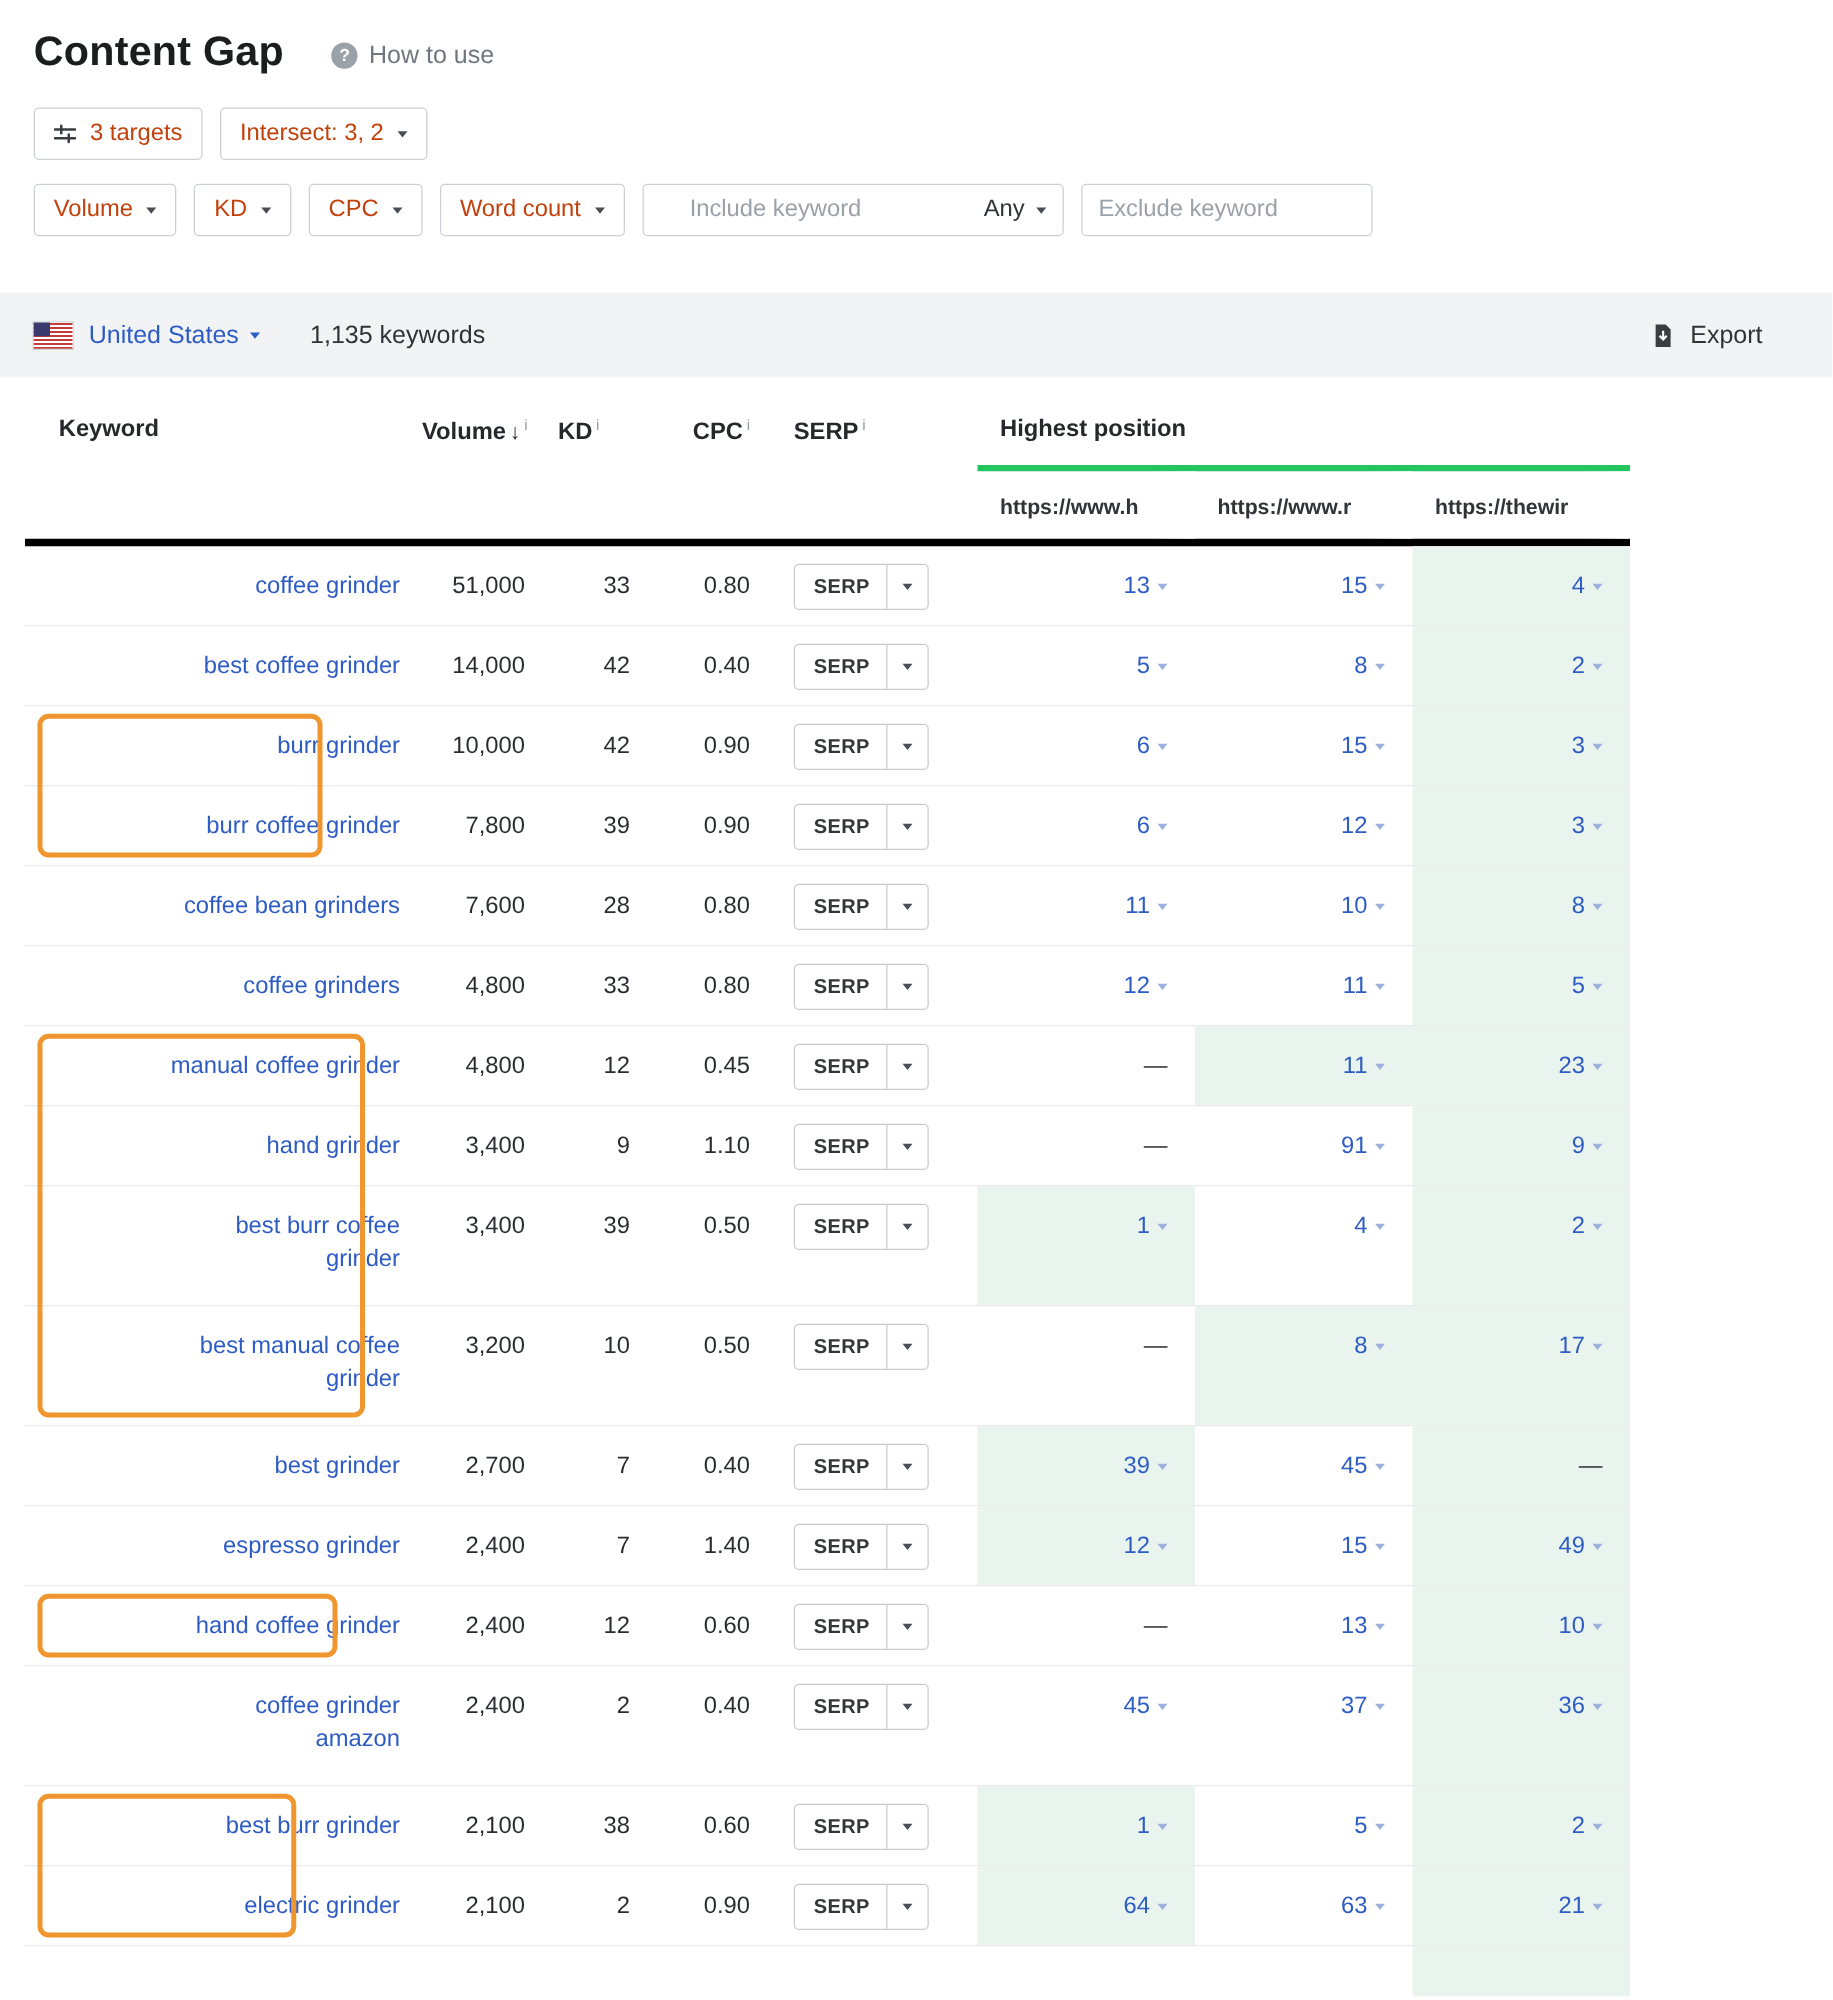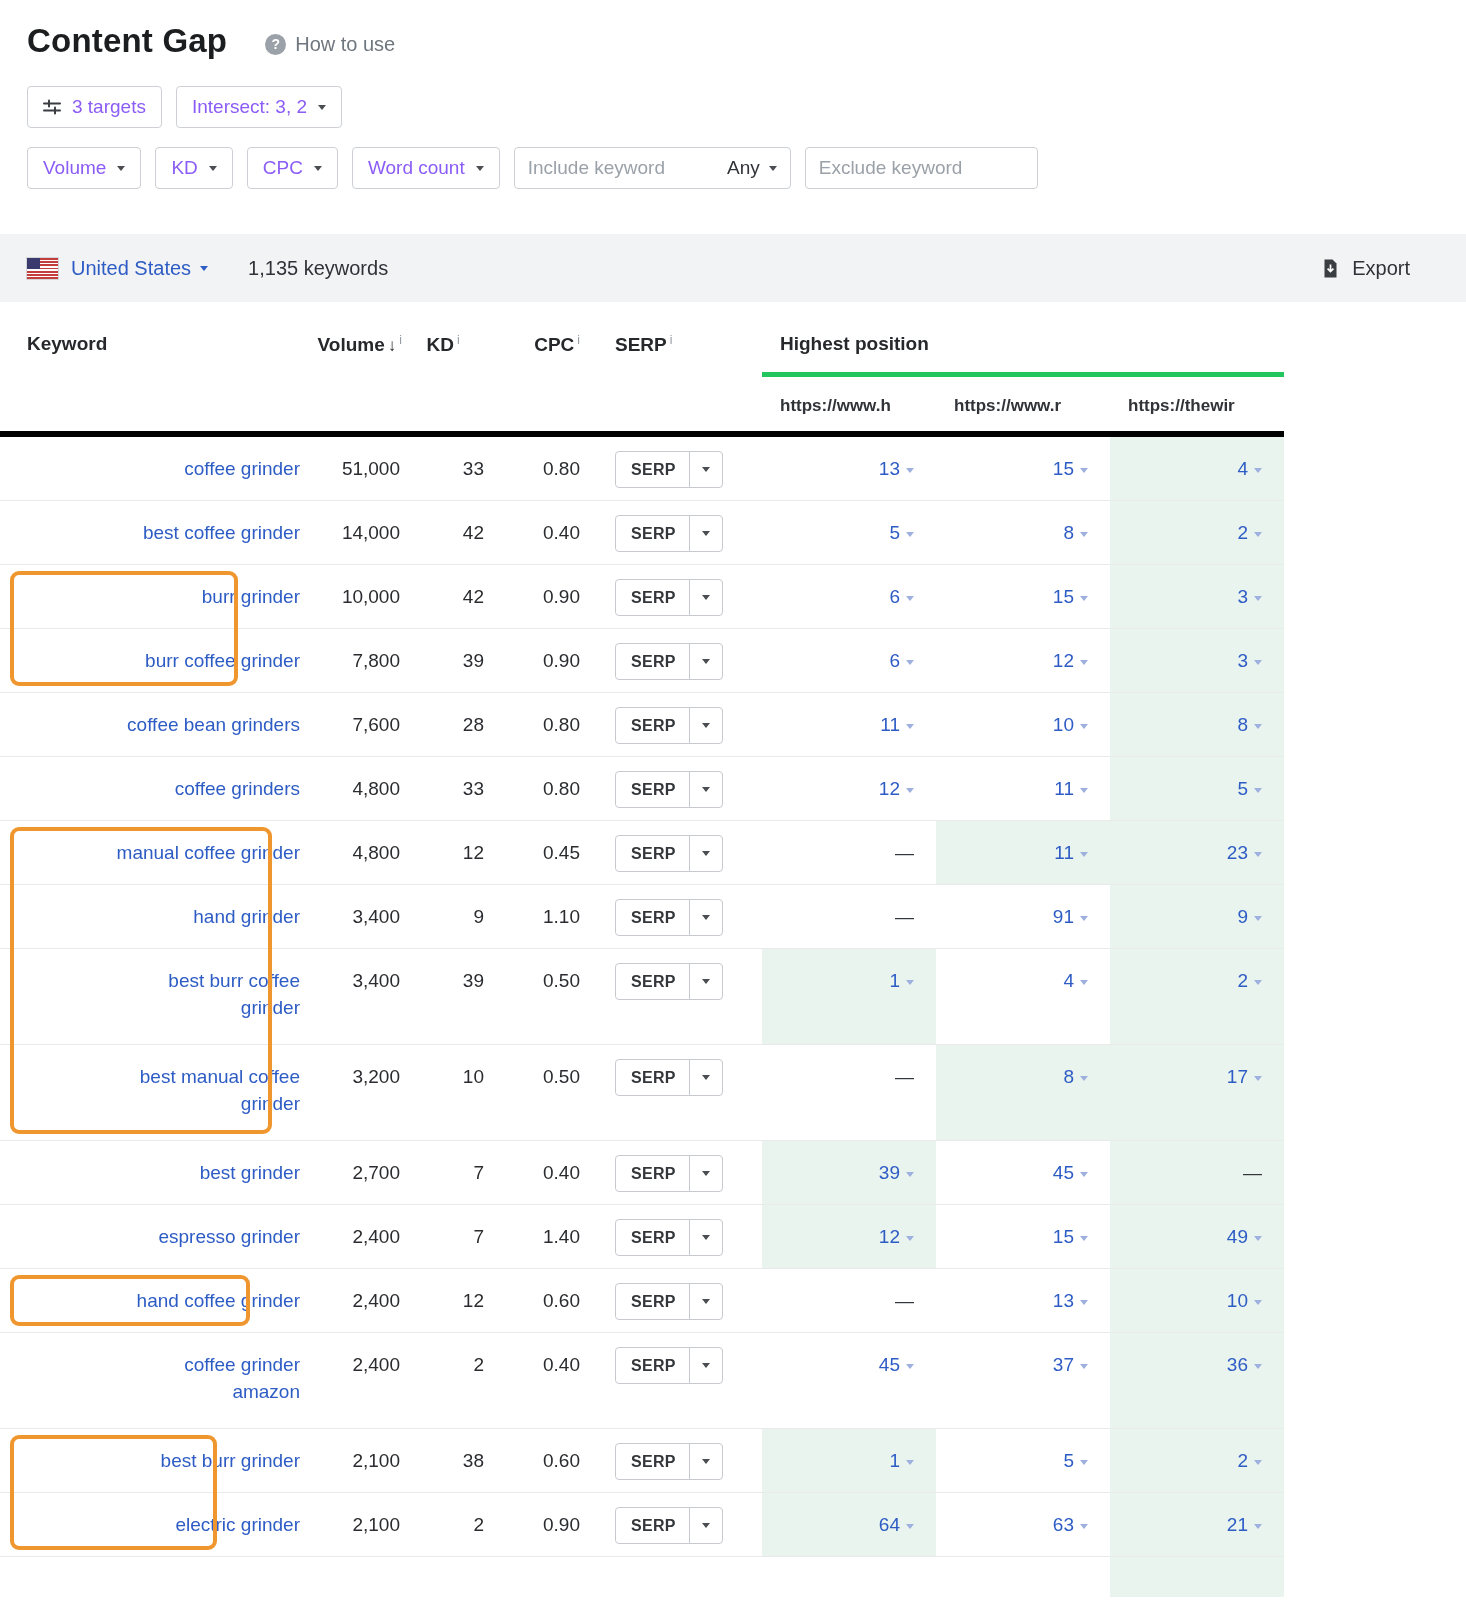--- a/index.html
+++ b/index.html
@@ -17,51 +17,51 @@
   .q-icon { width:21px; height:21px; border-radius:50%; background:#9ba1a8; color:#fff;
             font-size:14px; font-weight:700; display:flex; align-items:center; justify-content:center; }
   .help-label { font-size:20px; color:#6f767d; }
 
   
   .btn-row { display:flex; gap:14px; padding-left:27px; margin-top:26px; }
   .filter-row { display:flex; gap:14px; padding-left:27px; margin-top:19px; }
   .ui-btn {
     height:42px; display:inline-flex; align-items:center; gap:11px;
     padding:0 15px; border:1px solid #cdd0d4; border-radius:4px; background:#fff;
-    font-size:19px; color:#8b5cf6; cursor:pointer; white-space:nowrap;
+    font-size:19px; color:#c2410c; cursor:pointer; white-space:nowrap;
   }
   .caret { display:inline-block; width:0; height:0;
            border-left:4.5px solid transparent; border-right:4.5px solid transparent; }
   .caret.dark { border-top:5px solid #4a4d52; }
   .caret.blue { border-top:5px solid #9db0de; margin-left:6px; margin-bottom:2px; }
   .caret.country { border-top:5.5px solid #2e5cc5; margin-left:9px; }
   .input-box { height:42px; border:1px solid #cdd0d4; border-radius:4px; background:#fff;
                display:flex; align-items:center; }
   .input-box input { border:none; outline:none; flex:1; min-width:0; font-size:19px; color:#333;
                      padding:0 0 0 13px; font-family:inherit; background:transparent; }
   .input-box input::placeholder { color:#9ba1a8; }
-  .include-box { width:277px; }
+  .include-box { width:337px;padding-left:24px; }
   .exclude-box { width:233px; }
   .any-dd { display:flex; align-items:center; gap:9px; padding:0 13px; font-size:19px; color:#303338; cursor:pointer; }
 
   
   .toolbar { margin-top:45px; height:68px; background:#f2f3f5; display:flex; align-items:center;
              padding:0 56px 0 27px; }
   .flag { width:31px; height:21px; position:relative; flex:0 0 auto;
           background:repeating-linear-gradient(180deg,#c43d3d 0 1.62px,#fff 1.62px 3.23px);
           box-shadow:0 0 0 1px rgba(0,0,0,.12); }
   .flag::after { content:""; position:absolute; left:0; top:0; width:12.5px; height:11.3px; background:#3a3a6e; }
   .country { display:flex; align-items:center; margin-left:13px; cursor:pointer; }
   .country-label { font-size:20px; color:#2e5cc5; }
   .kw-count { font-size:20px; color:#2f3237; margin-left:40px; }
   .spacer { flex:1; }
   .export { display:flex; align-items:center; gap:11px; font-size:20px; color:#2f3237; cursor:pointer; }
 
   
-  .table { margin-top:13px; width:1284px; }
+  .table { margin-top:13px; width:1284px;margin-left:20px; }
   .grid { display:grid; grid-template-columns:300px 102px 85px 95px 180px 174px 174px 174px; }
   .thead-1 { height:62px; }
   .thead-1 > div { font-size:19px; font-weight:700; color:#26282b; }
   .h-keyword { padding:18px 0 0 27px; }
   .h-volume  { padding:18px 0 0 0; text-align:right; }
   .h-kd      { padding:18px 3px 0 0; text-align:center; }
   .h-cpc     { padding:18px 2px 0 0; text-align:right; }
   .h-serp    { padding:18px 0 0 33px; }
   .h-highest { grid-column:6/9; padding:18px 0 0 18px; border-bottom:5px solid #22c55e; }
   .sort-arrow { font-size:17px; font-weight:400; margin-left:3px; }

